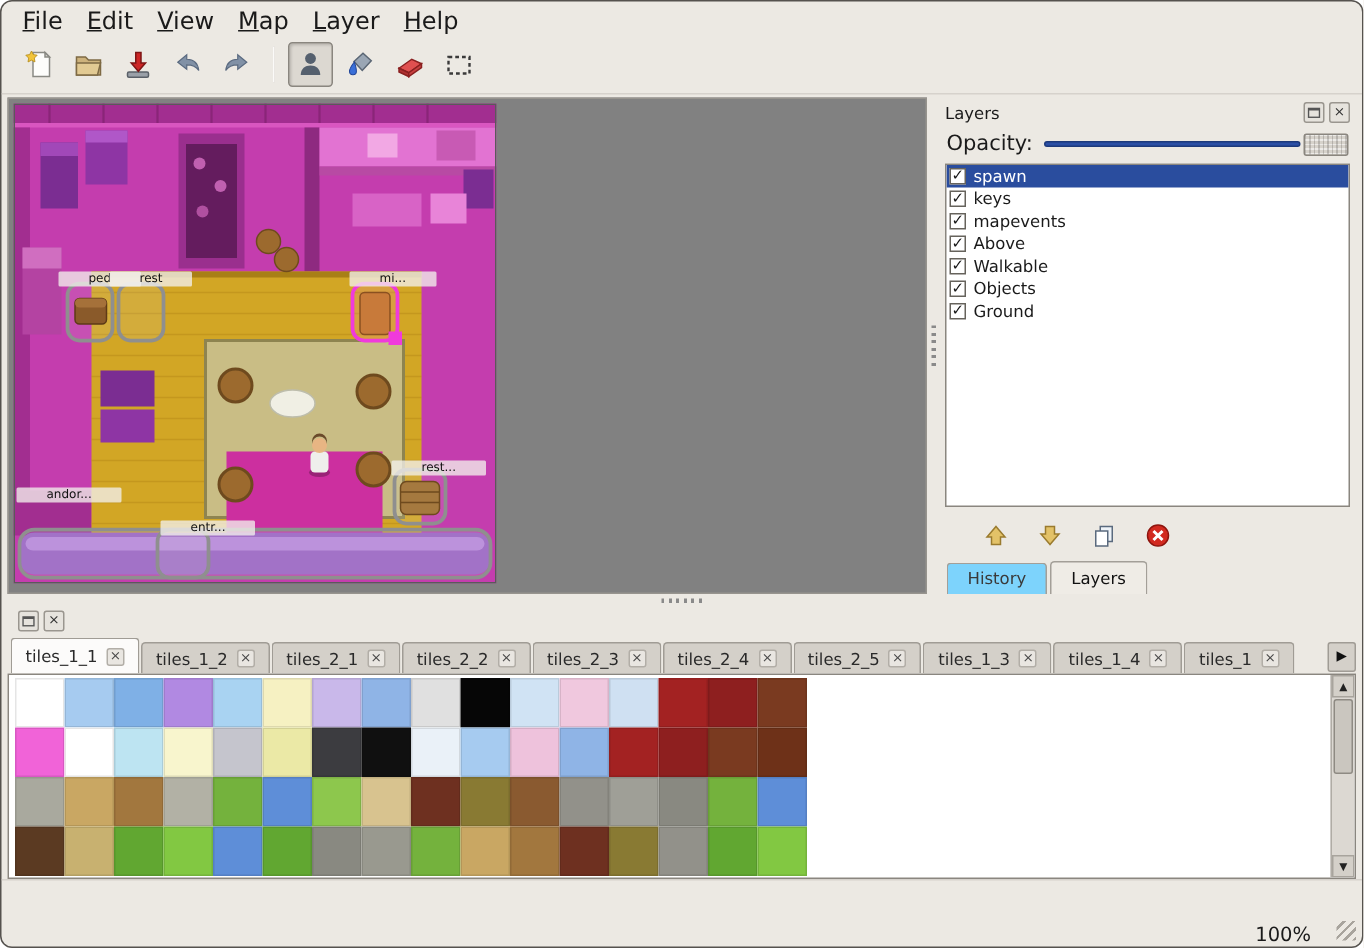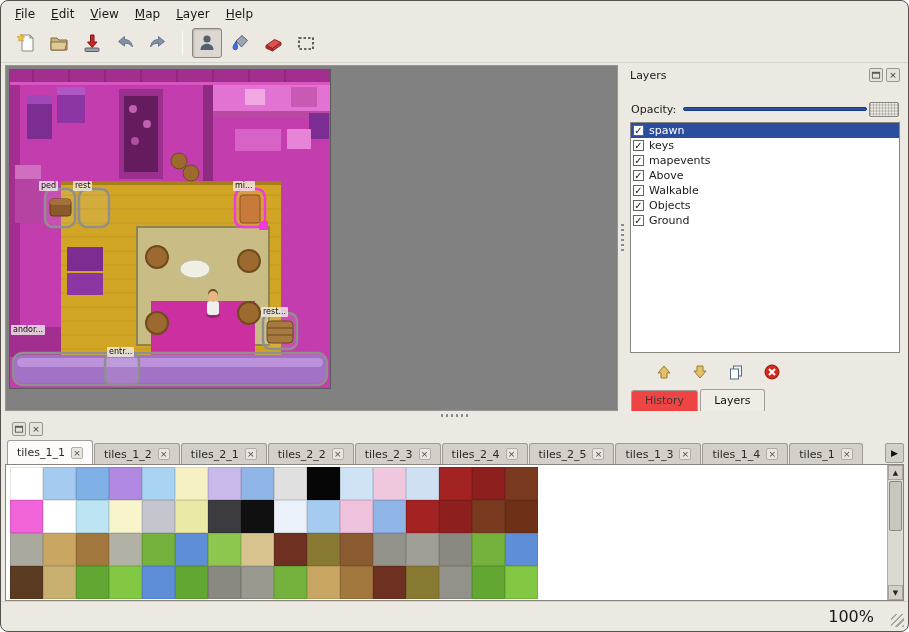--- a/index.html
+++ b/index.html
@@ -1,65 +1,65 @@
 <!DOCTYPE html>
 <html><head>
 <meta charset="utf-8">
 <style>
   * { box-sizing: border-box; margin: 0; padding: 0; }
   body { background:#fff; font-family:"DejaVu Sans","Liberation Sans",sans-serif; color:#1a1a1a; }
   .window { width:909px; height:632px; border:1px solid #55524e; border-radius:8px; overflow:hidden;
             background:#ece9e3; display:flex; flex-direction:column; position:relative; }
 
   
-  .menubar { height:23px; display:flex; align-items:flex-end; padding-left:6px; font-size:12px; flex:none; }
+  .menubar { height:23px; display:flex; align-items:flex-start; padding-left:6px; font-size:16px; flex:none; }
   .menu-item { display:inline-block; padding:3px 8px; cursor:default; }
   .menu-item::first-letter { text-decoration:underline; }
 
   
   .toolbar { height:39px; display:flex; align-items:center; padding-left:10px; gap:3px;
              border-bottom:1px solid #d6d2cc; flex:none; }
   .tool-btn { width:30px; height:30px; display:flex; align-items:center; justify-content:center;
               border:1px solid transparent; border-radius:3px; background:transparent; }
   .tool-btn.active { background:#dcd8d1; border:1px solid #8a867f; box-shadow:inset 1px 1px 2px rgba(0,0,0,.18); }
   .separator { width:1px; height:24px; background:#c2beb8; border-right:1px solid #fbfaf8; margin:0 6px; }
 
   
   .main { flex:1; display:flex; min-height:0; padding:2px 0 0 4px; }
   .map-view { flex:1; background:#818181; border:1px solid #97948e; position:relative; overflow:hidden; }
   .map { position:absolute; left:3px; top:3px; width:322px; height:320px; }
   .map-label { position:absolute; font-size:8px; line-height:10px; color:#101010;
-               background:rgba(242,240,236,.78); padding:0 2px; white-space:nowrap; border-radius:1px; }
+               background:rgba(242,240,236,.78); padding:0 20px; white-space:nowrap; border-radius:1px; }
   .vsplit { width:8px; display:flex; align-items:center; justify-content:center; cursor:col-resize; }
   .grip-v { width:3px; height:28px; background:repeating-linear-gradient(180deg,#8a8a8a 0 2px,transparent 2px 5px); }
 
   
   .layers-panel { width:282px; flex:none; display:flex; flex-direction:column; padding-right:4px; }
   .panel-title { height:20px; display:flex; align-items:center; font-size:11px; padding:0 4px; flex:none; }
   .panel-title .title-text { flex:1; }
   .win-btn { width:14px; height:14px; display:flex; align-items:center; justify-content:center;
              font-size:9px; line-height:12px; border:1px solid #9a968f; background:#e6e3dd;
              margin-left:3px; color:#333; border-radius:2px; }
-  .opacity-row { height:22px; display:flex; align-items:center; gap:7px; font-size:11px; padding:0 5px; flex:none;margin-top:13px; }
+  .opacity-row { height:22px; display:flex; align-items:center; gap:7px; font-size:14px; padding:0 5px; flex:none; }
   .slider { flex:1; display:flex; align-items:center; height:16px; }
   .slider-track { flex:1; height:4px; background:#2b4fa5; border:1px solid #1d3a7c; border-radius:2px; }
   .slider-handle { width:30px; height:15px; margin-left:2px; border:1px solid #8a867f; border-radius:2px;
                    background-color:#d6d2cb;
                    background-image:repeating-linear-gradient(90deg,rgba(0,0,0,.16) 0 1px,transparent 1px 3px),
                                     repeating-linear-gradient(0deg,rgba(255,255,255,.55) 0 1px,transparent 1px 3px); }
   .layer-list { flex:1; background:#fff; border:1px solid #8a867f; margin:2px 4px 3px 4px; overflow:hidden; font-size:11px; }
   .layer-row { height:15px; display:flex; align-items:center; gap:5px; padding-left:2px; }
   .layer-row.selected { background:#2a4d9e; color:#fff; }
   .checkbox { width:11px; height:11px; background:#fff; border:1px solid #66635c; font-size:10px;
               line-height:10px; text-align:center; color:#141414; flex:none; }
   .layer-buttons { height:32px; display:flex; align-items:center; gap:12px; padding-left:26px; flex:none; }
   .lb-btn { width:24px; height:24px; display:flex; align-items:center; justify-content:center;
             border:1px solid transparent; border-radius:3px; }
   .panel-tabs { height:23px; display:flex; align-items:flex-end; padding-left:5px; gap:2px; flex:none; }
-  .panel-tab { padding:3px 13px 4px 13px; font-size:11px; background:#ef4444; border:1px solid #a39f98;
+  .panel-tab { padding:3px 13px 4px 13px; font-size:11px; background:#7dd3fc; border:1px solid #a39f98;
                border-bottom:none; border-radius:3px 3px 0 0; color:#3a3a3a; }
   .panel-tab.active { background:#efece6; color:#111; padding-top:4px; }
 
   
   .hsplit { height:8px; display:flex; align-items:center; justify-content:center; cursor:row-resize; flex:none; }
   .grip-h { height:3px; width:28px; background:repeating-linear-gradient(90deg,#8a8a8a 0 2px,transparent 2px 5px); }
 
   
   .tilesets-panel { height:182px; flex:none; display:flex; flex-direction:column; padding:0 4px; }
   .ts-tabbar { height:25px; display:flex; align-items:flex-end; padding:0 20px 0 2px;
@@ -78,22 +78,22 @@
                grid-auto-rows:33px; }
   .tile { box-shadow:inset 0 0 0 1px rgba(0,0,0,.10); }
   .vscroll { position:absolute; right:0; top:0; bottom:0; width:16px; background:#dcd8d2;
              border-left:1px solid #b0aca5; display:flex; flex-direction:column; }
   .vs-btn { height:15px; flex:none; display:flex; align-items:center; justify-content:center; font-size:7px;
             background:#d4d0c9; border:1px solid #a8a49d; color:#222; }
   .vs-track { flex:1; }
   .vs-thumb { height:50px; background:#cac6bf; border:1px solid #8e8a83; margin:1px; border-radius:2px; }
 
   
-  .statusbar { height:30px; flex:none; display:flex; align-items:center; justify-content:flex-end;
-               padding-right:34px; font-size:16px; border-top:1px solid #d6d2cc; position:relative; }
+  .statusbar { height:45px; flex:none; display:flex; align-items:flex-end; justify-content:flex-end;
+               padding-right:34px; font-size:13px; border-top:1px solid #d6d2cc; position:relative; }
   .resize-grip { position:absolute; right:4px; bottom:4px; width:13px; height:13px;
                  background:repeating-linear-gradient(135deg,transparent 0 3px,#a8a49d 3px 4.5px); }
 </style>
 </head>
 <body>
 
 <div class="window">
 
   <div class="menubar" id="menubar">
       <span class="menu-item">File</span>

